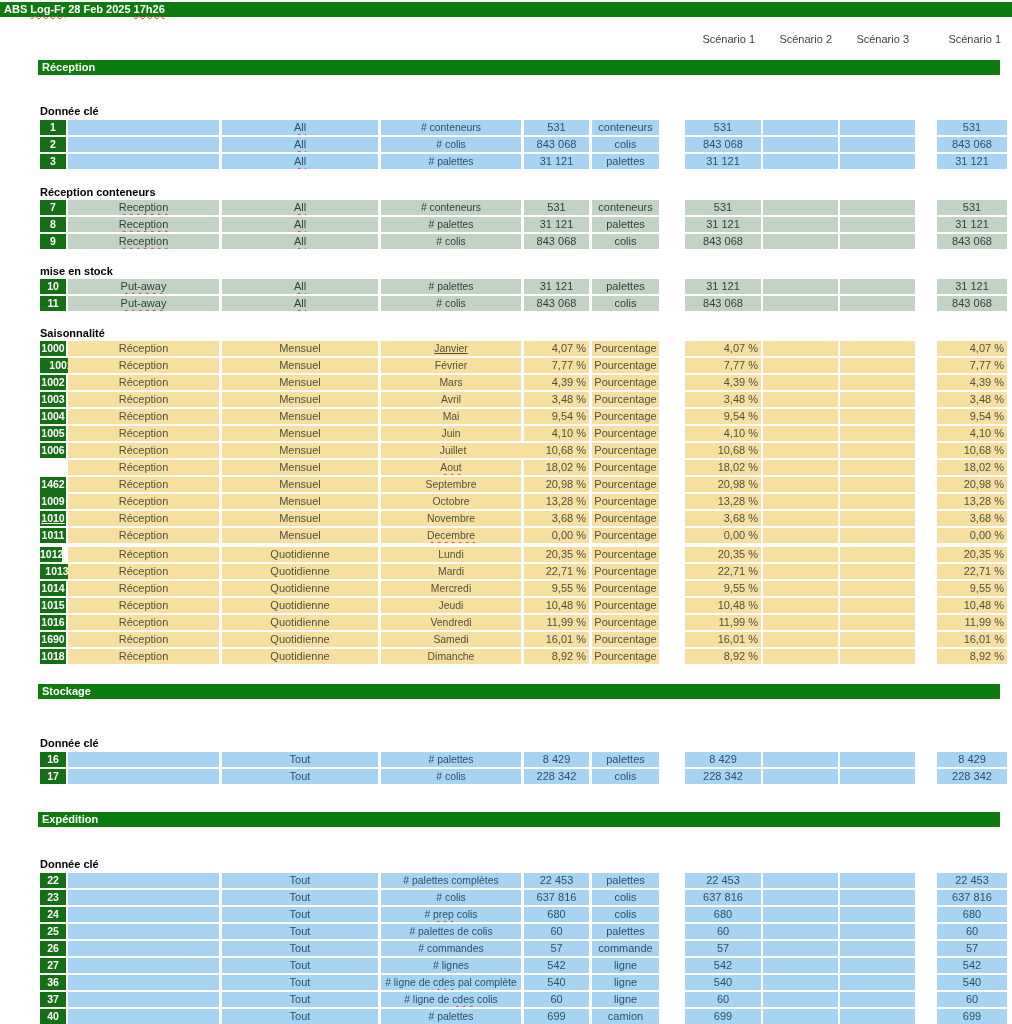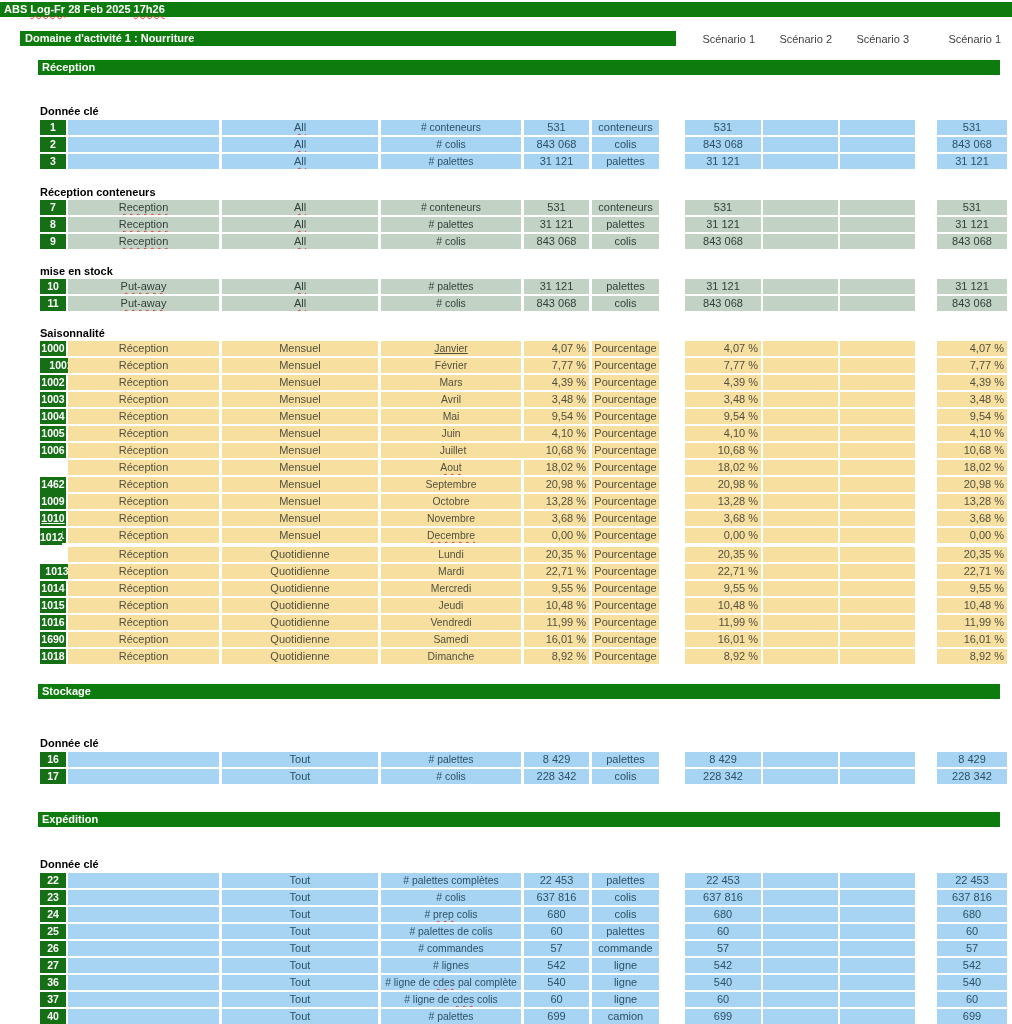--- a/index.html
+++ b/index.html
@@ -23,23 +23,20 @@
   .cell.pct{text-align:right;padding-right:3px;}
   .sq{text-decoration-line:underline;text-decoration-style:wavy;text-decoration-color:var(--squiggle-red);
       text-decoration-thickness:1px;text-underline-offset:2px;}
 </style>
 </head>
 <body>
 
 <div id="sheet">
   <div class="topbar">
     <span><span>ABS </span><span class="sq">Log-Fr</span><span> 28 Feb 2025 </span><span class="sq">17h26</span></span>
-  </div>
-  <div class="domainbar">
-    <span>Domaine d'activité 1 : Nourriture</span>
   </div>
   <div class="sch" style="left:685px;width:76px;">Scénario 1</div>
   <div class="sch" style="left:763px;width:75px;">Scénario 2</div>
   <div class="sch" style="left:840px;width:75px;">Scénario 3</div>
   <div class="sch" style="left:937px;width:70px;">Scénario 1</div>
   <div>
       <div class="bar" style="top: 60px;">Réception</div>
       <div class="bar" style="top: 684px;">Stockage</div>
       <div class="bar" style="top: 812px;">Expédition</div>
       <div class="glabel" style="top: 104px;">Donnée clé</div>
@@ -239,21 +236,21 @@
       <div class="cell idc" style="left: 40px; width: 26px; top: 528px;"><span>1011</span></div>
       <div class="cell tan" style="left: 68px; width: 151px; top: 528px;"><span>Réception</span></div>
       <div class="cell tan" style="left: 222px; width: 156px; top: 528px;"><span>Mensuel</span></div>
       <div class="cell tan metric" style="left: 381px; width: 140px; top: 528px;"><span class="sq">Decembre</span></div>
       <div class="cell tan pct" style="left: 524px; width: 65px; top: 528px;"><span>0,00 %</span></div>
       <div class="cell tan" style="left: 592px; width: 67px; top: 528px;"><span>Pourcentage</span></div>
       <div class="cell tan pct" style="left: 685px; width: 76px; top: 528px;"><span>0,00 %</span></div>
       <div class="cell tan" style="left: 763px; width: 75px; top: 528px;"><span></span></div>
       <div class="cell tan" style="left: 840px; width: 75px; top: 528px;"><span></span></div>
       <div class="cell tan pct" style="left: 937px; width: 70px; top: 528px;"><span>0,00 %</span></div>
-      <div class="cell idc" style="left: 40px; width: 22px; top: 530px;"><span>1012</span></div>
+      <div class="cell idc" style="left: 40px; width: 22px; top: 547px;"><span>1012</span></div>
       <div class="cell tan" style="left: 68px; width: 151px; top: 547px;"><span>Réception</span></div>
       <div class="cell tan" style="left: 222px; width: 156px; top: 547px;"><span>Quotidienne</span></div>
       <div class="cell tan metric" style="left: 381px; width: 140px; top: 547px;"><span>Lundi</span></div>
       <div class="cell tan pct" style="left: 524px; width: 65px; top: 547px;"><span>20,35 %</span></div>
       <div class="cell tan" style="left: 592px; width: 67px; top: 547px;"><span>Pourcentage</span></div>
       <div class="cell tan pct" style="left: 685px; width: 76px; top: 547px;"><span>20,35 %</span></div>
       <div class="cell tan" style="left: 763px; width: 75px; top: 547px;"><span></span></div>
       <div class="cell tan" style="left: 840px; width: 75px; top: 547px;"><span></span></div>
       <div class="cell tan pct" style="left: 937px; width: 70px; top: 547px;"><span>20,35 %</span></div>
       <div class="cell idc" style="left: 40px; width: 34px; top: 564px;"><span>1013</span></div>

